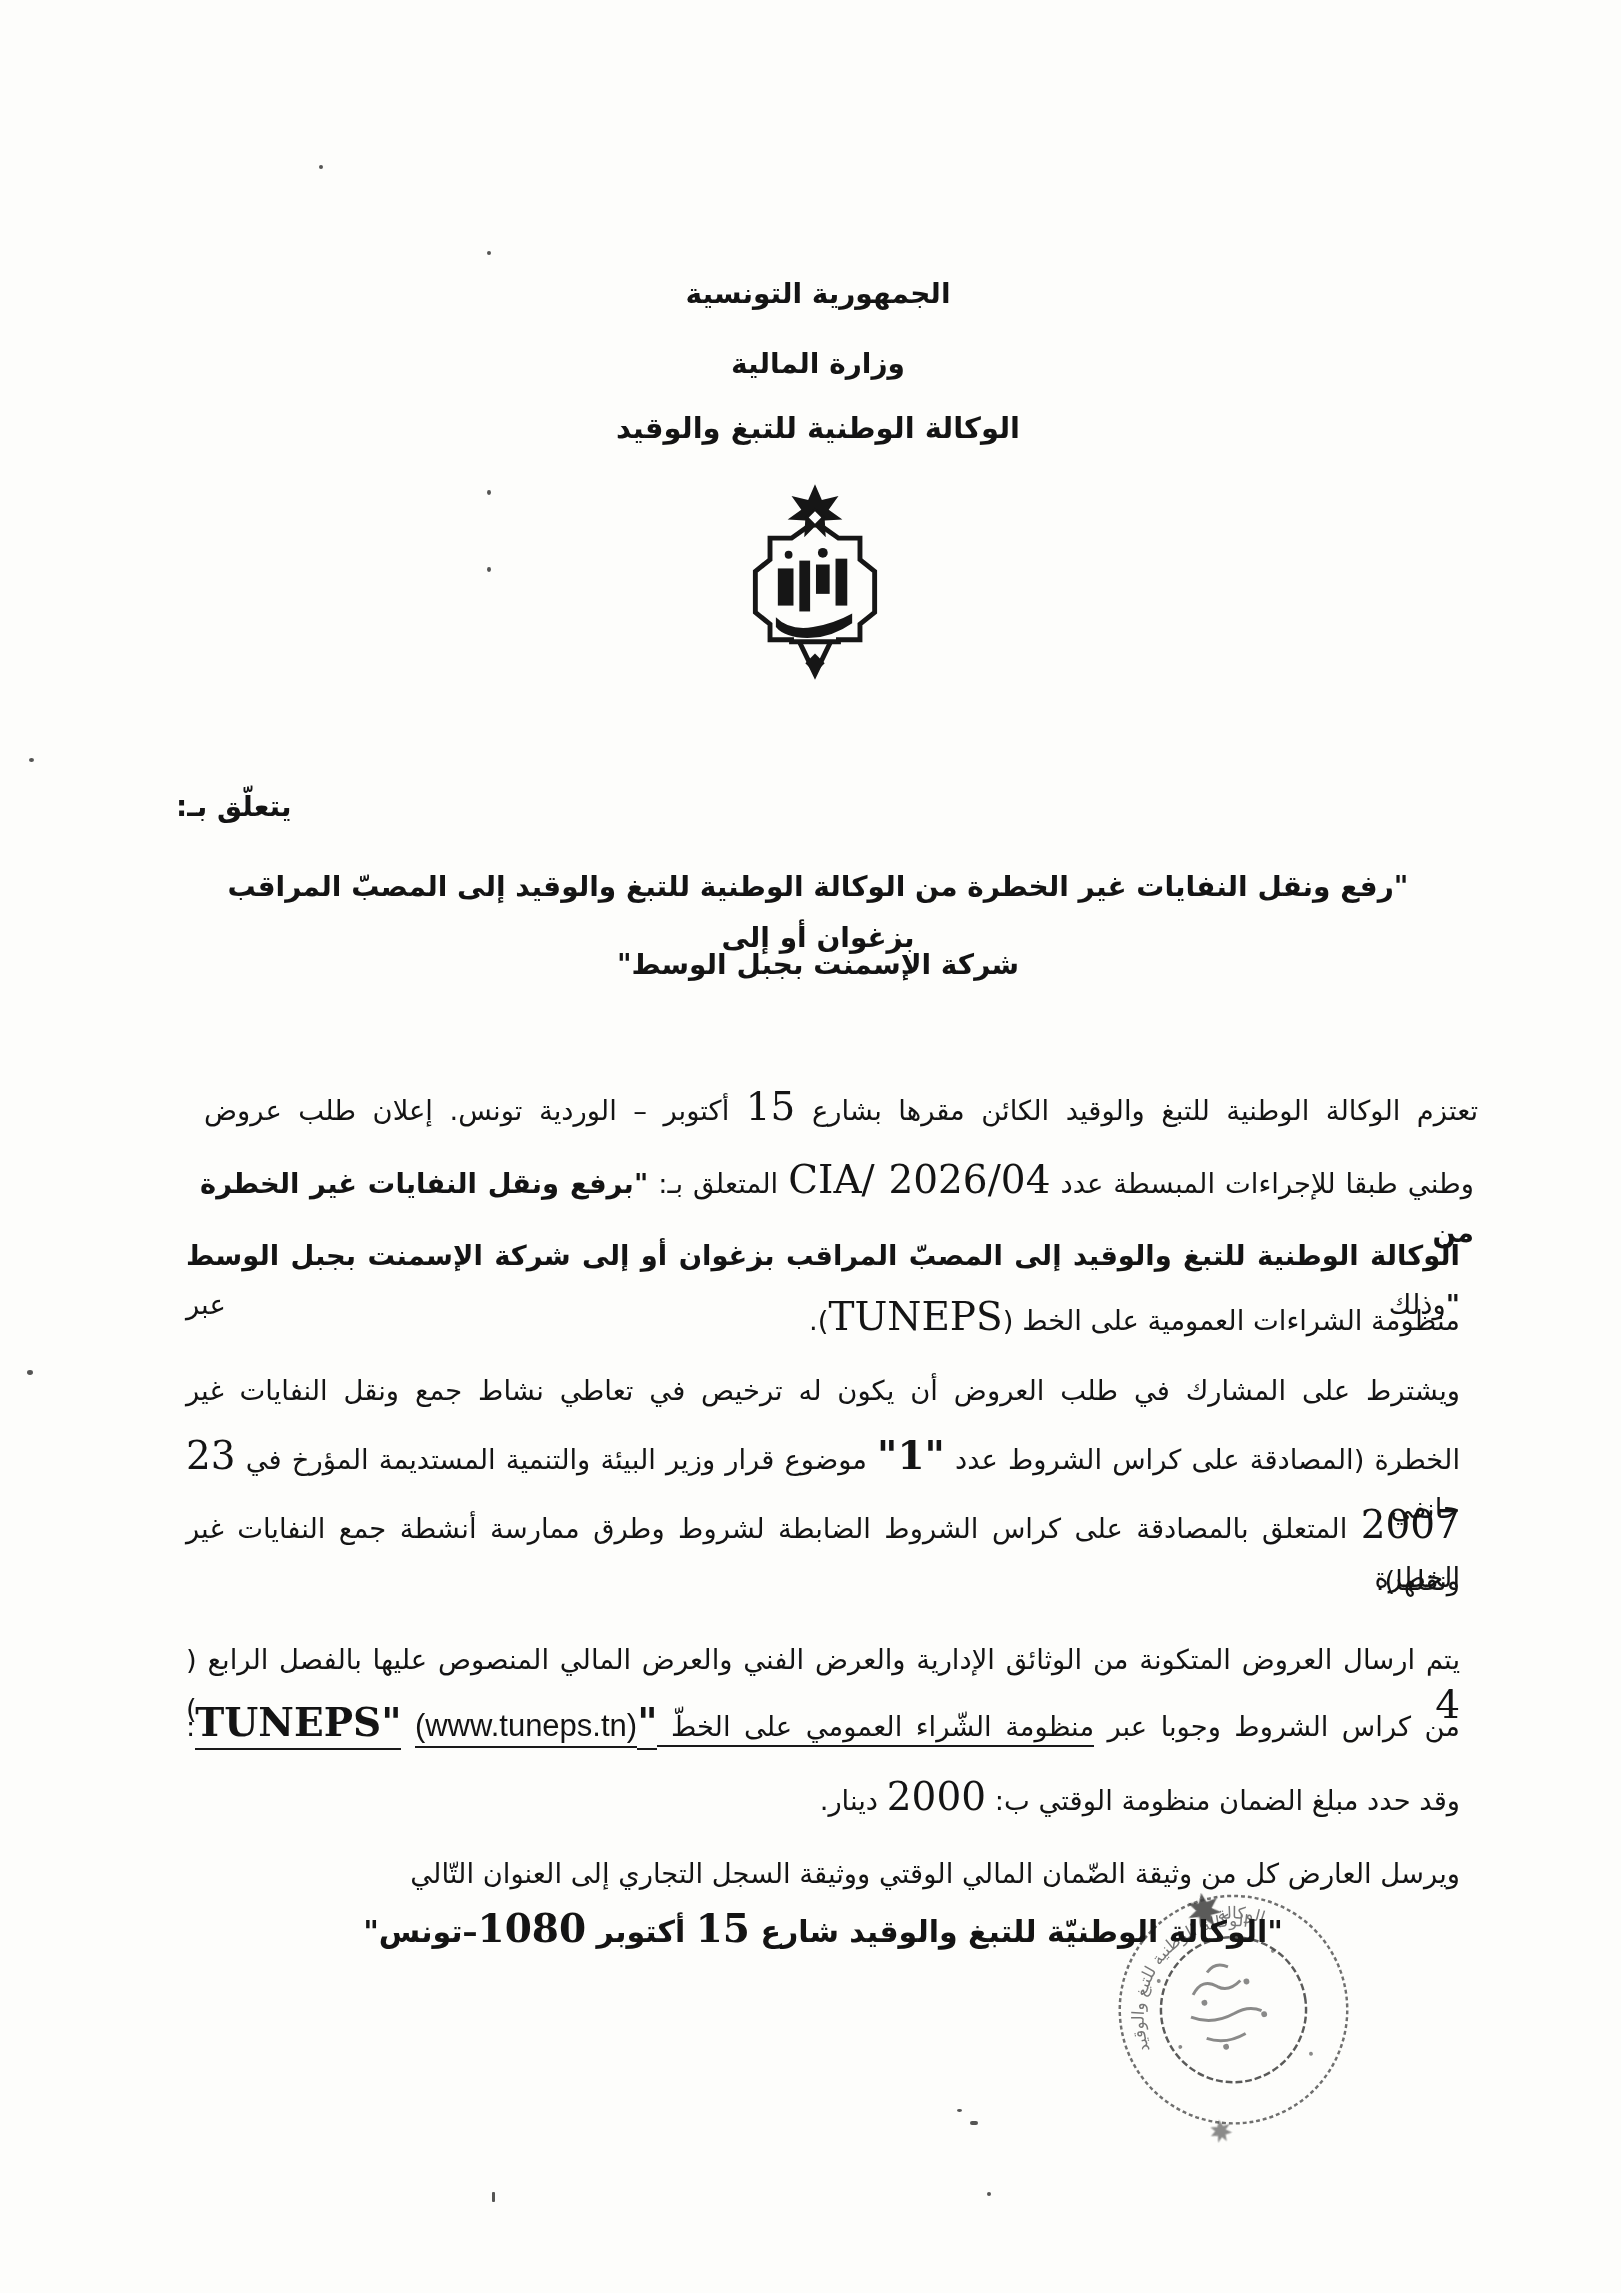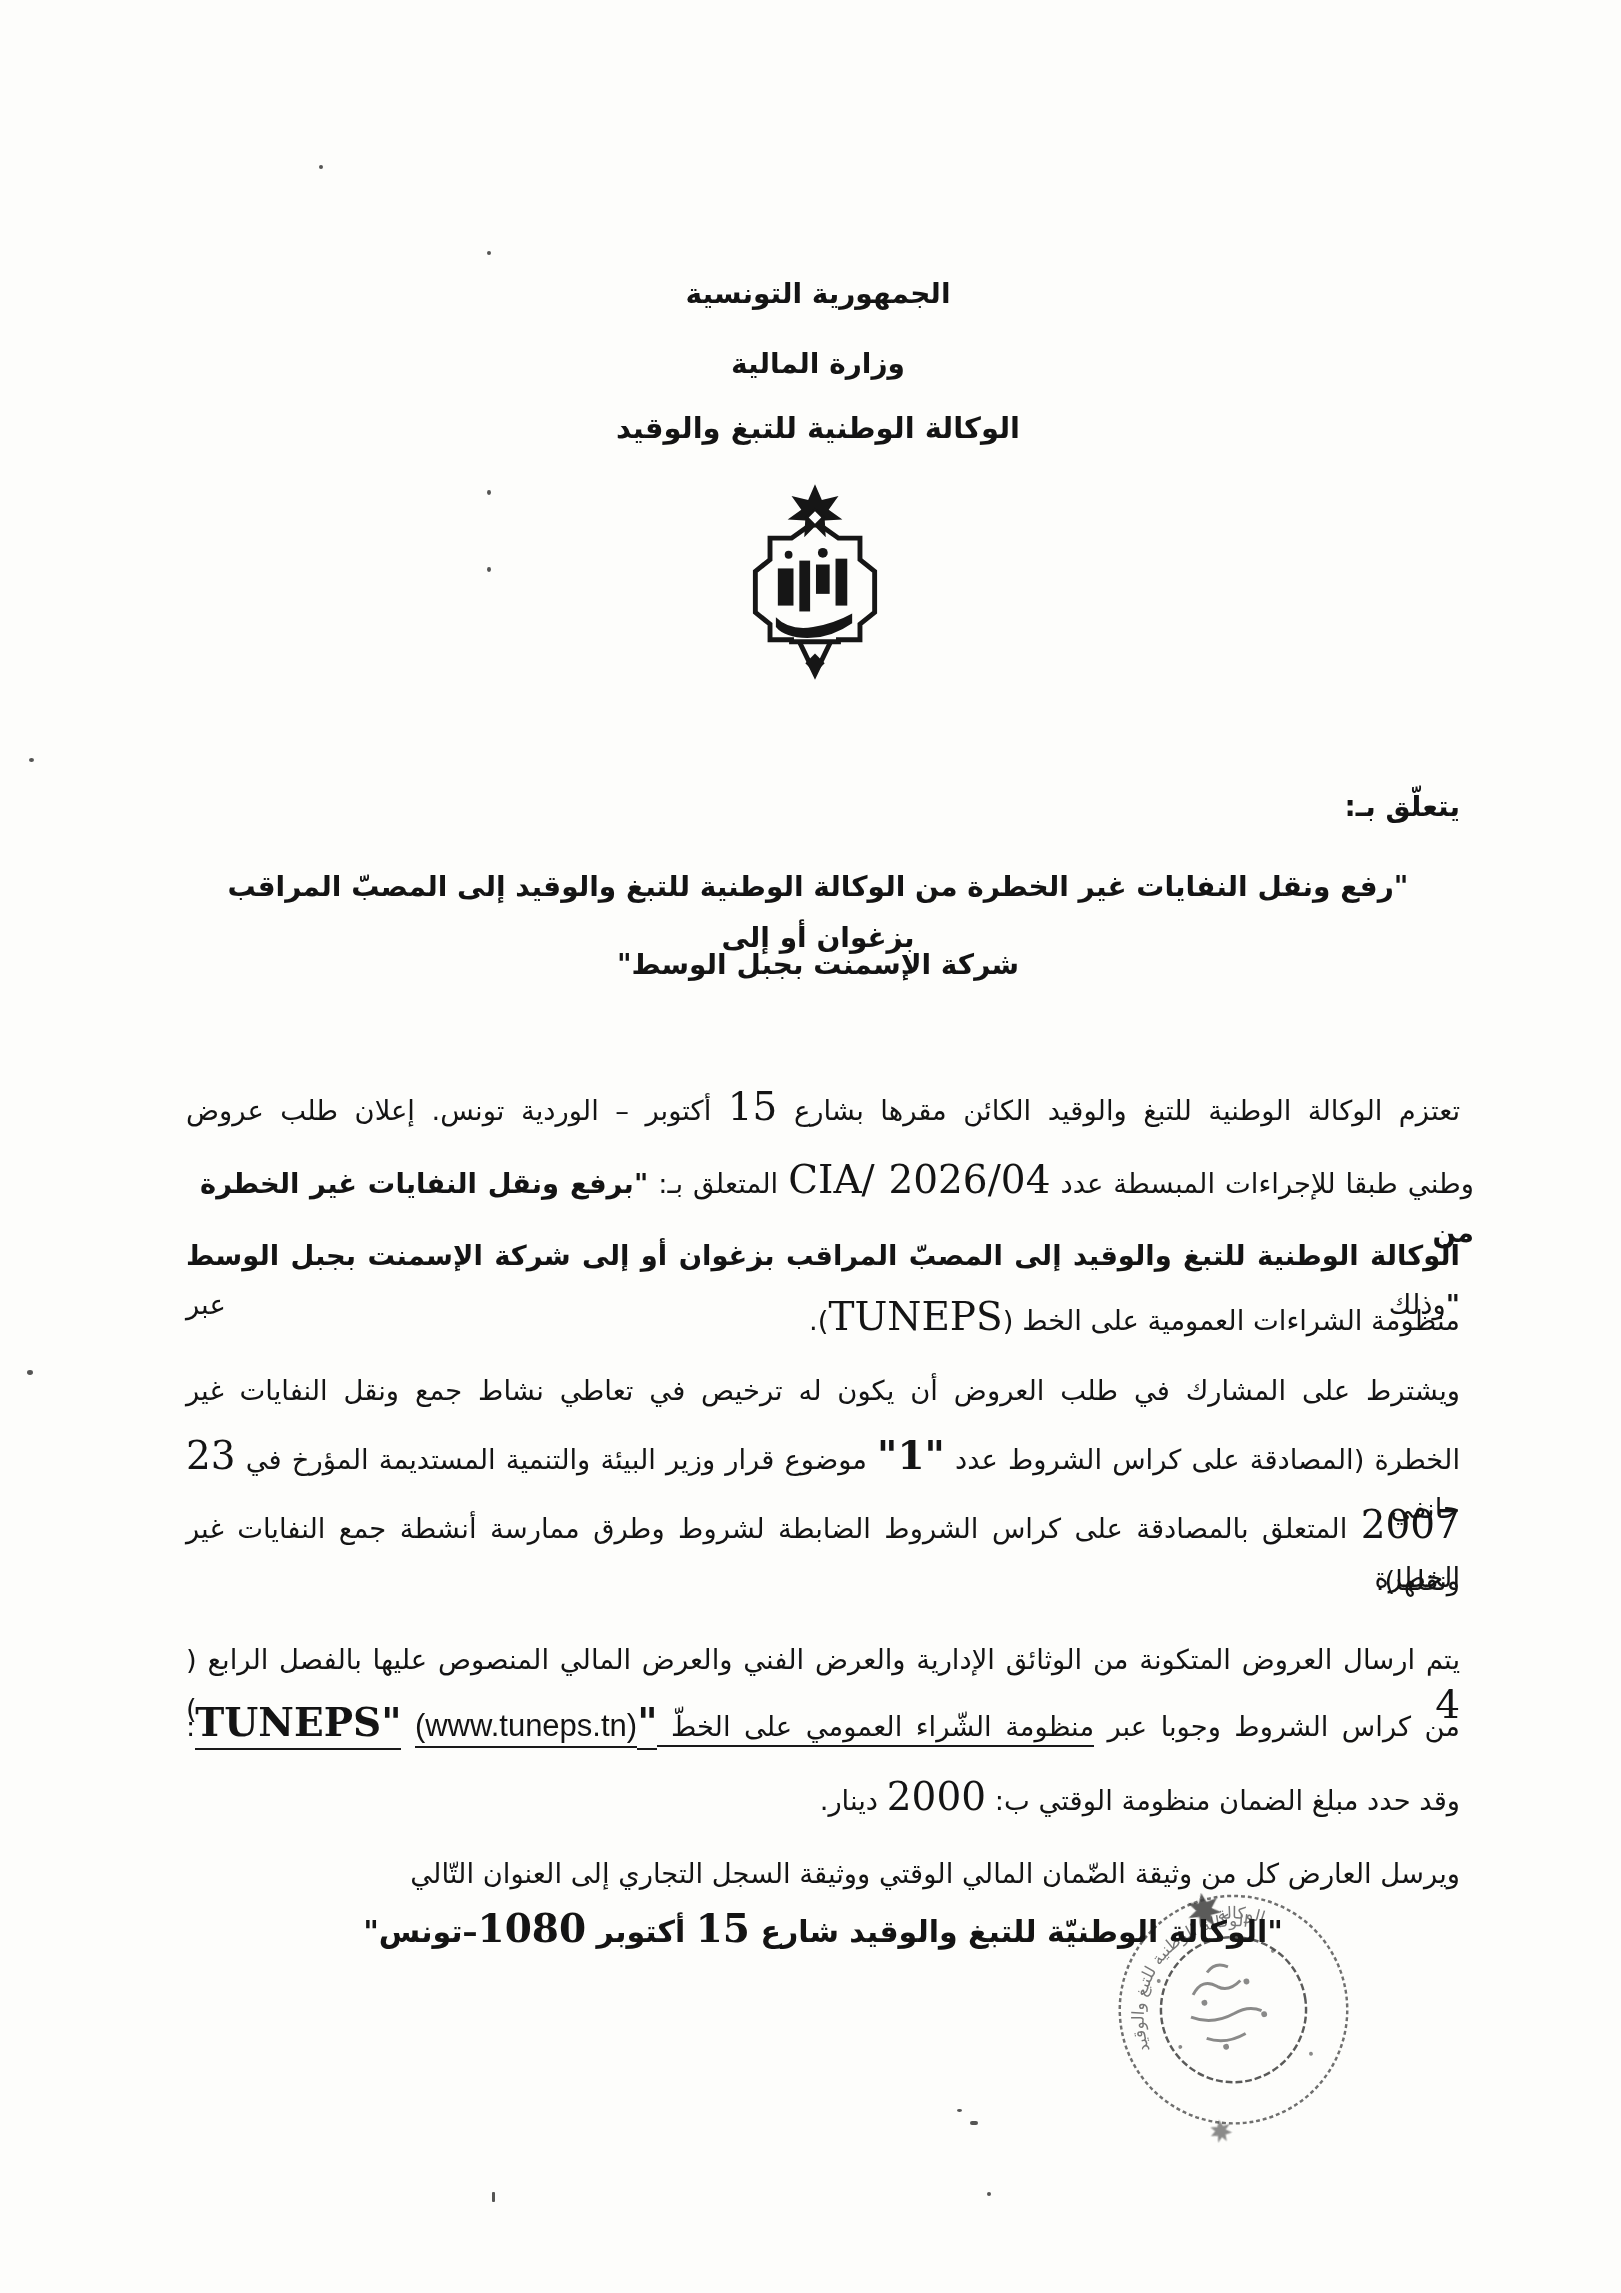--- a/index.html
+++ b/index.html
@@ -2,21 +2,21 @@
 <html lang="ar"><head>
 <meta charset="utf-8">
 <style>
   html,body{margin:0;padding:0;background:#888;}
   .page{position:relative;width:1621px;height:2294px;background:#fdfdfb;overflow:hidden;
         direction:rtl;font-family:"DejaVu Sans",sans-serif;color:#141414;}
   .abs{position:absolute;}
   .hline{left:176px;width:1284px;text-align:center;font-weight:700;font-size:28px;line-height:45px;}
   .logo{left:727px;top:482px;}
   .title{left:147px;width:1343px;text-align:center;font-weight:700;font-size:29px;line-height:51px;top:712px;}
-  .relates{left:176px;width:1284px;text-align:right;font-weight:700;font-size:28px;top:790px;}
+  .relates{left:176px;width:1284px;text-align:left;font-weight:700;font-size:28px;top:790px;}
   .subj{left:176px;width:1284px;text-align:center;font-weight:700;font-size:28px;line-height:51px;}
   .bline{position:absolute;left:186px;width:1274px;font-size:27.4px;line-height:49px;}
   .jl{text-align:justify;text-align-last:justify;}
   .center{text-align:right;}
   .right{text-align:right;}
   .addr{left:186px;width:1274px;text-align:center;font-weight:700;font-size:30px;top:1909px;z-index:3;}
   .b{font-weight:700;}
   .n{font-family:"DejaVu Serif",serif;font-size:39px;line-height:1;}
   .n2{font-family:Liberation Sans, sans-serif;font-size:31px;line-height:1;}
   .u{border-bottom:2.9px solid #1a1a1a;padding-bottom:2.9px;}
@@ -51,21 +51,21 @@
     </g>
   </svg>
 
 
   <div class="abs relates">يتعلّق بـ:</div>
 
   <div class="abs subj" style="top:861px;">"رفع ونقل النفايات غير الخطرة من الوكالة الوطنية للتبغ والوقيد إلى المصبّ المراقب بزغوان أو إلى</div>
   <div class="abs subj" style="top:939px;">شركة الإسمنت بجبل الوسط"</div>
 
   <div>
-      <div class="bline jl" style="top: 1086px; padding-right: 27.4px;"><span>تعتزم الوكالة الوطنية للتبغ والوقيد الكائن مقرها بشارع </span><span class="n">15</span><span> أكتوبر – الوردية تونس. إعلان طلب عروض</span></div>
+      <div class="bline jl" style="top: 1086px; padding-right: 27.4px; margin-left: 18px;"><span>تعتزم الوكالة الوطنية للتبغ والوقيد الكائن مقرها بشارع </span><span class="n">15</span><span> أكتوبر – الوردية تونس. إعلان طلب عروض</span></div>
       <div class="bline jl" style="top: 1159px; margin-left: 14px;"><span>وطني طبقا للإجراءات المبسطة عدد </span><span class="n">04/CIA/ 2026</span><span> المتعلق بـ: </span><span class="b">"برفع ونقل النفايات غير الخطرة من</span></div>
       <div class="bline jl" style="top: 1231px;"><span class="b">الوكالة الوطنية للتبغ والوقيد إلى المصبّ المراقب بزغوان أو إلى شركة الإسمنت بجبل الوسط "</span><span>وذلك عبر</span></div>
       <div class="bline center" style="top: 1296px;"><span>منظومة الشراءات العمومية على الخط (</span><span class="n">TUNEPS</span><span>).</span></div>
       <div class="bline jl" style="top: 1366px; padding-right: 110px;"><span>ويشترط على المشارك في طلب العروض أن يكون له ترخيص في تعاطي نشاط جمع ونقل النفايات غير</span></div>
       <div class="bline jl" style="top: 1435px;"><span>الخطرة (المصادقة على كراس الشروط عدد </span><span class="b n">"1"</span><span> موضوع قرار وزير البيئة والتنمية المستديمة المؤرخ في </span><span class="n">23</span><span> جانفي</span></div>
       <div class="bline jl" style="top: 1504px;"><span class="n">2007</span><span> المتعلق بالمصادقة على كراس الشروط الضابطة لشروط وطرق ممارسة أنشطة جمع النفايات غير الخطرة</span></div>
       <div class="bline right" style="top: 1556px;"><span>ونقلها).</span></div>
       <div class="bline jl" style="top: 1635px; padding-right: 5.9px;"><span>يتم ارسال العروض المتكونة من الوثائق الإدارية والعرض الفني والعرض المالي المنصوص عليها بالفصل الرابع ( </span><span class="n">4</span><span> )</span></div>
       <div class="bline jl" style="top: 1702px;"><span>من كراس الشروط وجوبا عبر </span><span class="u">منظومة الشّراء العمومي على الخطّ </span><span class="b n u">"TUNEPS"</span><span> </span><span class="n2 u">(www.tuneps.tn)</span><span>:</span></div>
       <div class="bline right" style="top: 1776px; padding-right: 57px;"><span>وقد حدد مبلغ الضمان منظومة الوقتي ب: </span><span class="n">2000</span><span> دينار.</span></div>

